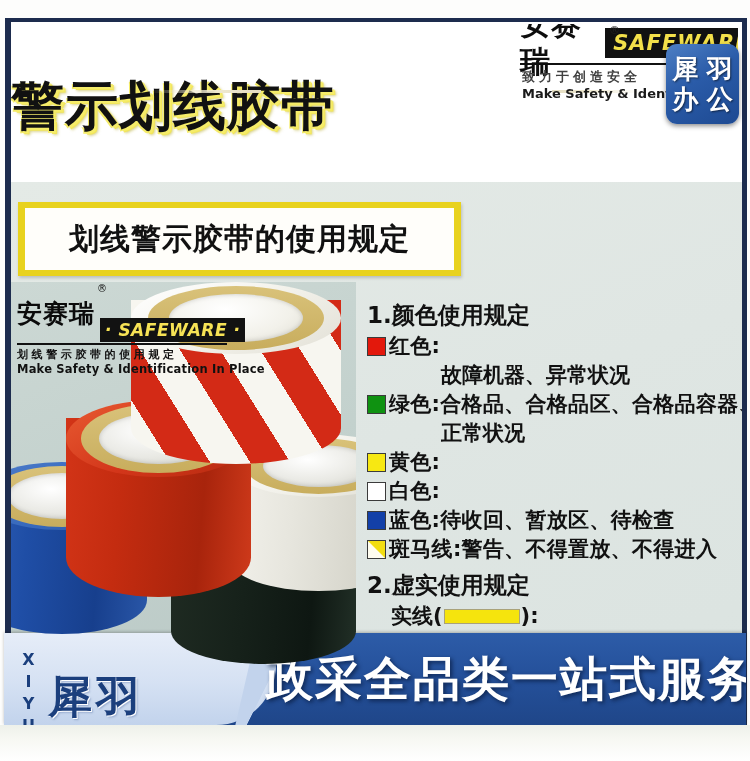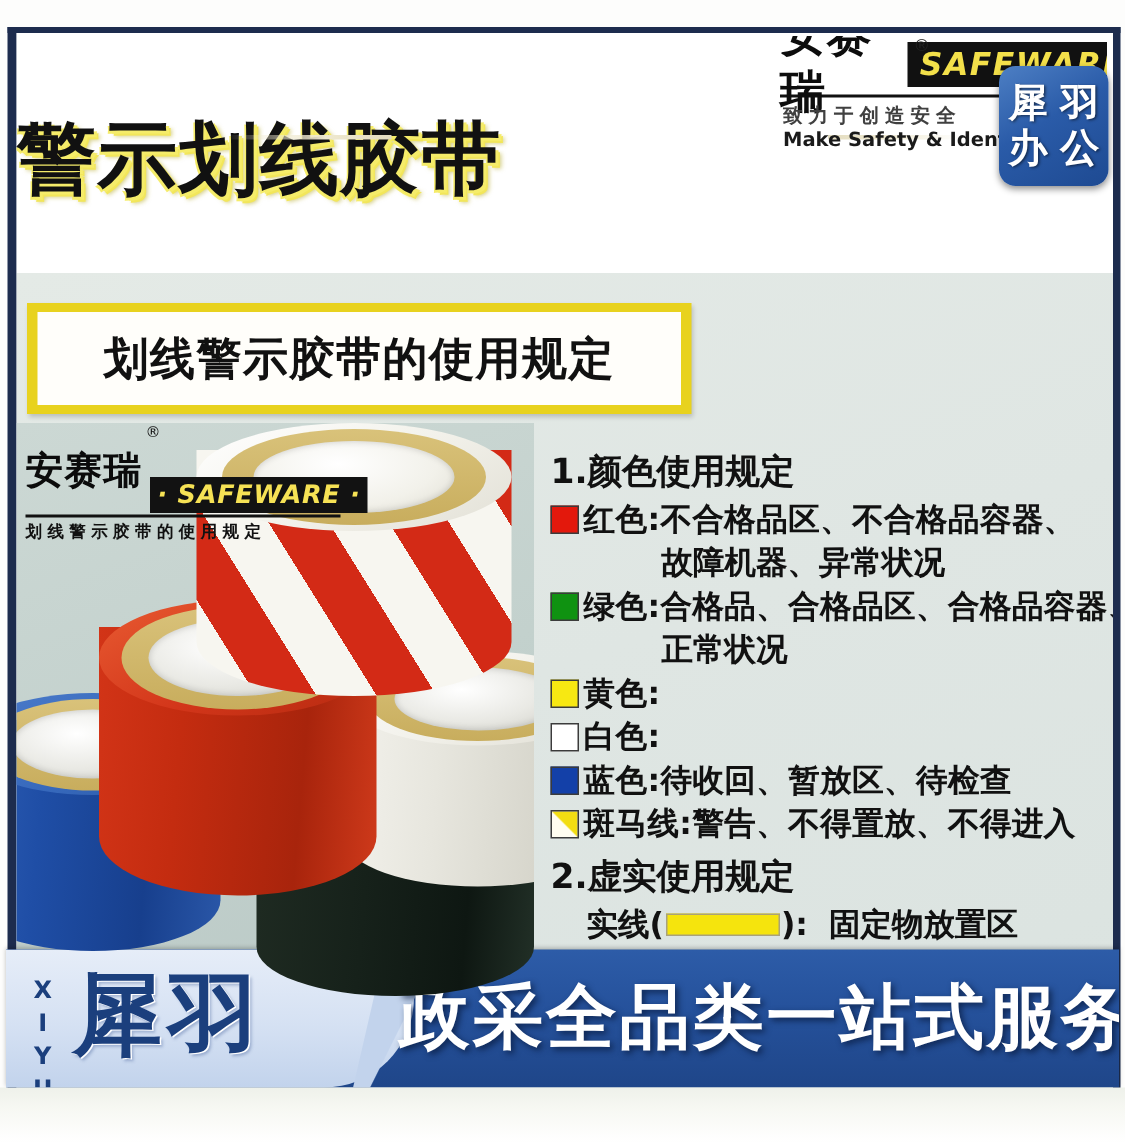--- a/index.html
+++ b/index.html
@@ -403,22 +403,22 @@
     font-weight: bold;
     color: #1b3f7d;
     letter-spacing: 3px;
     writing-mode: vertical-rl;
     text-orientation: upright;
     line-height: 16px;
     font-family: "DejaVu Sans", "Liberation Sans", sans-serif;
   }
   .bb-xiyu-cn {
     position: absolute;
-    left: 44px; top: 4px;
-    font-size: 60px;
+    left: 44px; top: 24px;
+    font-size: 44px;
     font-weight: bold;
     color: #1b3f7d;
     letter-spacing: 4px;
     line-height: 80px;
     text-shadow: 1px 1px 0 #ffffff, 2px 2px 2px rgba(60,90,150,.35);
     font-family: "DejaVu Sans", "Liberation Sans", sans-serif;
   }
   .bb-slogan {
     position: absolute;
     left: 262px; top: 8px;
@@ -509,31 +509,31 @@
         </div>
 
         <div class="brand-left">
           <div class="bl-row">
             <span class="bl-cn">安赛瑞</span>
             <span class="bl-reg">®</span>
             <span class="bl-badge">· SAFEWARE ·</span>
           </div>
           <div class="bl-rule"></div>
           <div class="bl-cn2">划线警示胶带的使用规定</div>
+          <div class="bl-en">Make Safety &amp; Identification In Place</div>
         </div>
       </div>
 
       <div class="spec">
 
         <div class="spec-heading">1.颜色使用规定</div>
 
         <div class="spec-row">
           <span class="swatch" style="background:#e3180c"></span>
           <span class="spec-label">红色:</span>
-          <span class="spec-val">不合格品区、不合格品容器、</span>
         </div>
         <div class="spec-cont">故障机器、异常状况</div>
 
         <div class="spec-row">
           <span class="swatch" style="background:#0f9211"></span>
           <span class="spec-label">绿色:</span>
           <span class="spec-val">合格品、合格品区、合格品容器、</span>
         </div>
         <div class="spec-cont">正常状况</div>
 
@@ -558,21 +558,20 @@
           <span class="spec-label">斑马线:</span>
           <span class="spec-val">警告、不得置放、不得进入</span>
         </div>
 
         <div class="spec-heading2">2.虚实使用规定</div>
 
         <div class="line-row">
           <span class="lbl">实线(</span>
           <span class="sample solid"></span>
           <span class="lbl">):</span>
-          <span class="lbl" style="padding-left:14px">固定物放置区</span>
         </div>
 
         <div class="line-row">
           <span class="lbl">虚线(</span>
           <span class="sample dashed"></span>
           <span class="lbl">):</span>
           <span class="lbl" style="padding-left:14px">流动物放置区</span>
         </div>
       </div>
     </div>

